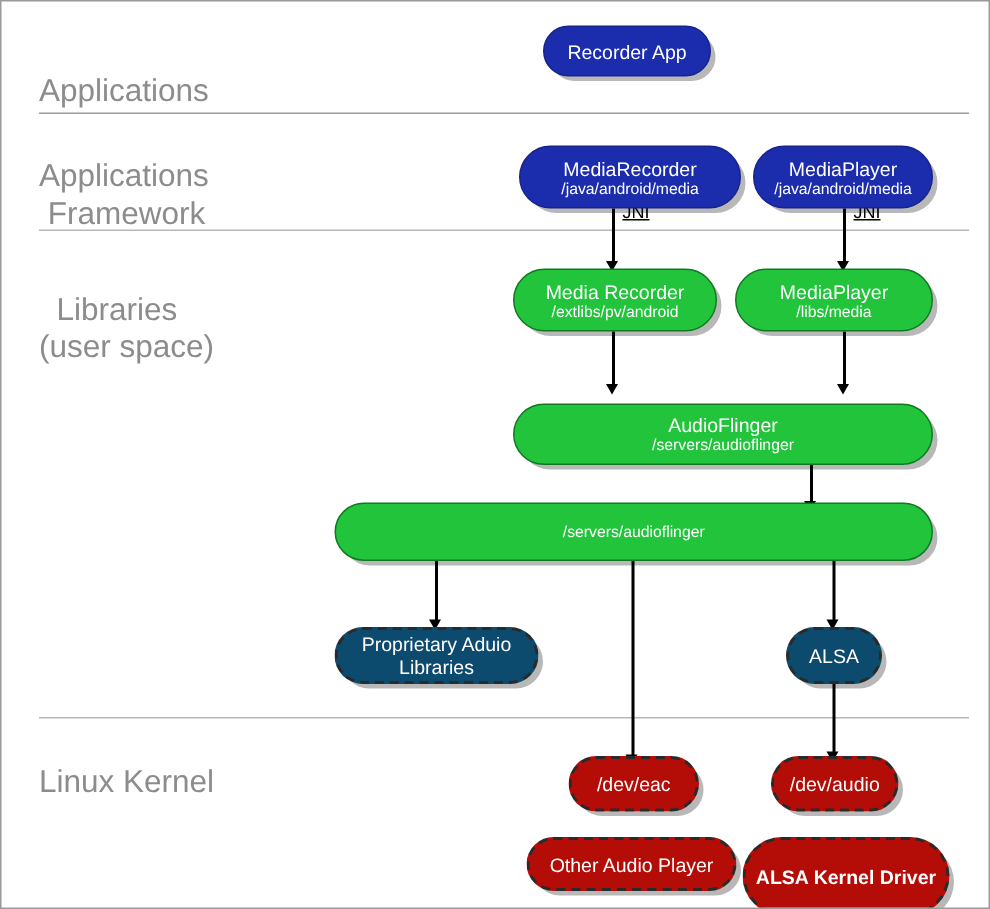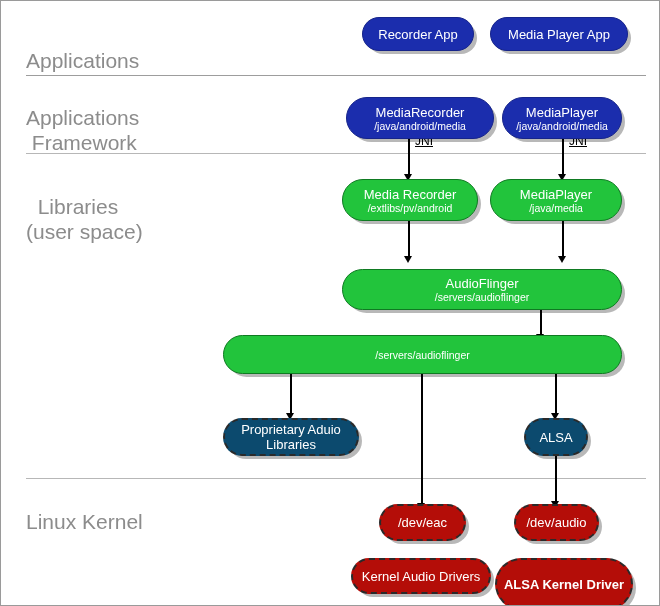--- a/index.html
+++ b/index.html
@@ -139,42 +139,39 @@
   <div class="conn" style="left:554px;top:373px;height:42px;"></div>
   <div class="arrowhead" style="left:550px;top:412px;"></div>
 
   <div class="conn" style="left:554px;top:455px;height:48px;"></div>
   <div class="arrowhead" style="left:550px;top:500px;"></div>
 
   <div class="node blue" style="left:361px;top:16px;width:112px;height:34px;">
     <span class="t1">Recorder App</span>
   </div>
 
-  <div class="node blue" style="left:489px;top:16px;width:138px;height:34px;">
-    <span class="t1">Media Player App</span>
-  </div>
 
   <div class="node blue" style="left:345px;top:96px;width:148px;height:42px;">
     <span class="t1">MediaRecorder</span>
     <span class="t2">/java/android/media</span>
   </div>
 
   <div class="node blue" style="left:501px;top:96px;width:120px;height:42px;">
     <span class="t1">MediaPlayer</span>
     <span class="t2">/java/android/media</span>
   </div>
 
   <div class="node green" style="left:341px;top:178px;width:136px;height:42px;">
     <span class="t1">Media Recorder</span>
     <span class="t2">/extlibs/pv/android</span>
   </div>
 
   <div class="node green" style="left:489px;top:178px;width:132px;height:42px;">
     <span class="t1">MediaPlayer</span>
-    <span class="t2">/java/media</span>
+    <span class="t2">/libs/media</span>
   </div>
 
   <div class="node green" style="left:341px;top:268px;width:280px;height:41px;">
     <span class="t1">AudioFlinger</span>
     <span class="t2">/servers/audioflinger</span>
   </div>
 
   <div class="node green" style="left:222px;top:334px;width:399px;height:39px;">
     <span class="t2">/servers/audioflinger</span>
   </div>
@@ -190,20 +187,20 @@
 
   <div class="node red-dash" style="left:378px;top:503px;width:87px;height:37px;">
     <span class="t1">/dev/eac</span>
   </div>
 
   <div class="node red-dash" style="left:513px;top:503px;width:85px;height:37px;">
     <span class="t1">/dev/audio</span>
   </div>
 
   <div class="node red-dash" style="left:350px;top:557px;width:140px;height:36px;">
-    <span class="t1">Kernel Audio Drivers</span>
+    <span class="t1">Other Audio Player</span>
   </div>
 
   <div class="node red-dash" style="left:494px;top:557px;width:138px;height:52px;font-weight:bold;">
     <span class="t1">ALSA Kernel Driver</span>
   </div>
 
 </div>
 
 </body></html>

